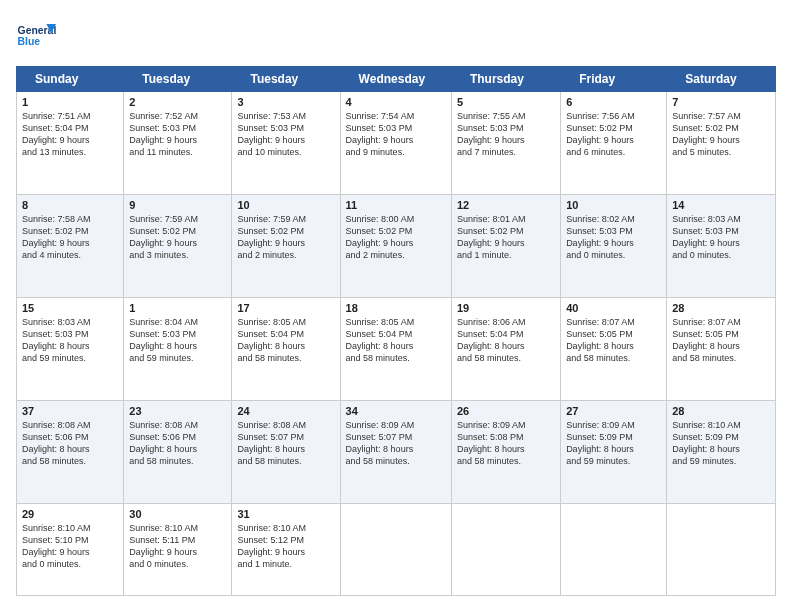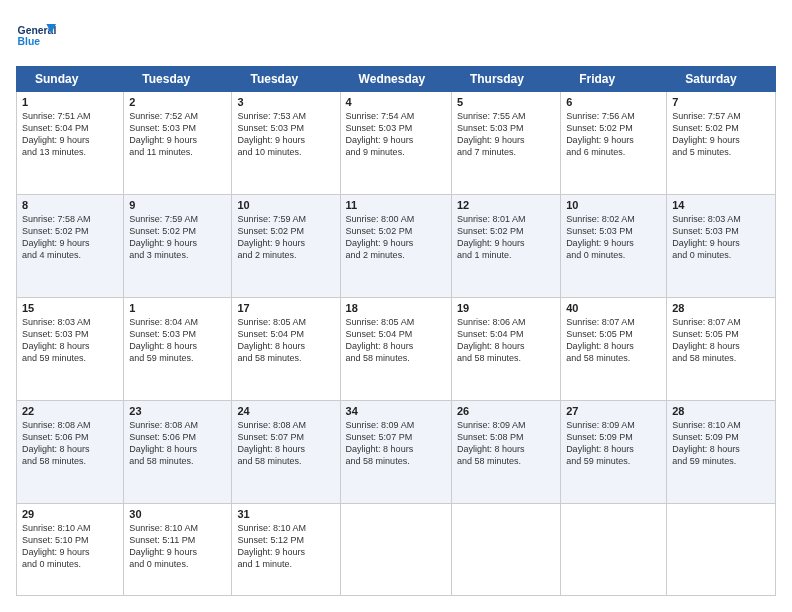--- a/index.html
+++ b/index.html
@@ -208,21 +208,21 @@
             <span class="day-num">40</span>
             <div class="day-info">Sunrise: 8:07 AM<br>Sunset: 5:05 PM<br>Daylight: 8 hours<br>and 58 minutes.</div>
           </td>
           <td>
             <span class="day-num">28</span>
             <div class="day-info">Sunrise: 8:07 AM<br>Sunset: 5:05 PM<br>Daylight: 8 hours<br>and 58 minutes.</div>
           </td>
         </tr>
         <tr class="row-alt">
           <td>
-            <span class="day-num">22</span>
+            <span class="day-num">37</span>
             <div class="day-info">Sunrise: 8:08 AM<br>Sunset: 5:06 PM<br>Daylight: 8 hours<br>and 58 minutes.</div>
           </td>
           <td>
             <span class="day-num">23</span>
             <div class="day-info">Sunrise: 8:08 AM<br>Sunset: 5:06 PM<br>Daylight: 8 hours<br>and 58 minutes.</div>
           </td>
           <td>
             <span class="day-num">24</span>
             <div class="day-info">Sunrise: 8:08 AM<br>Sunset: 5:07 PM<br>Daylight: 8 hours<br>and 58 minutes.</div>
           </td>

